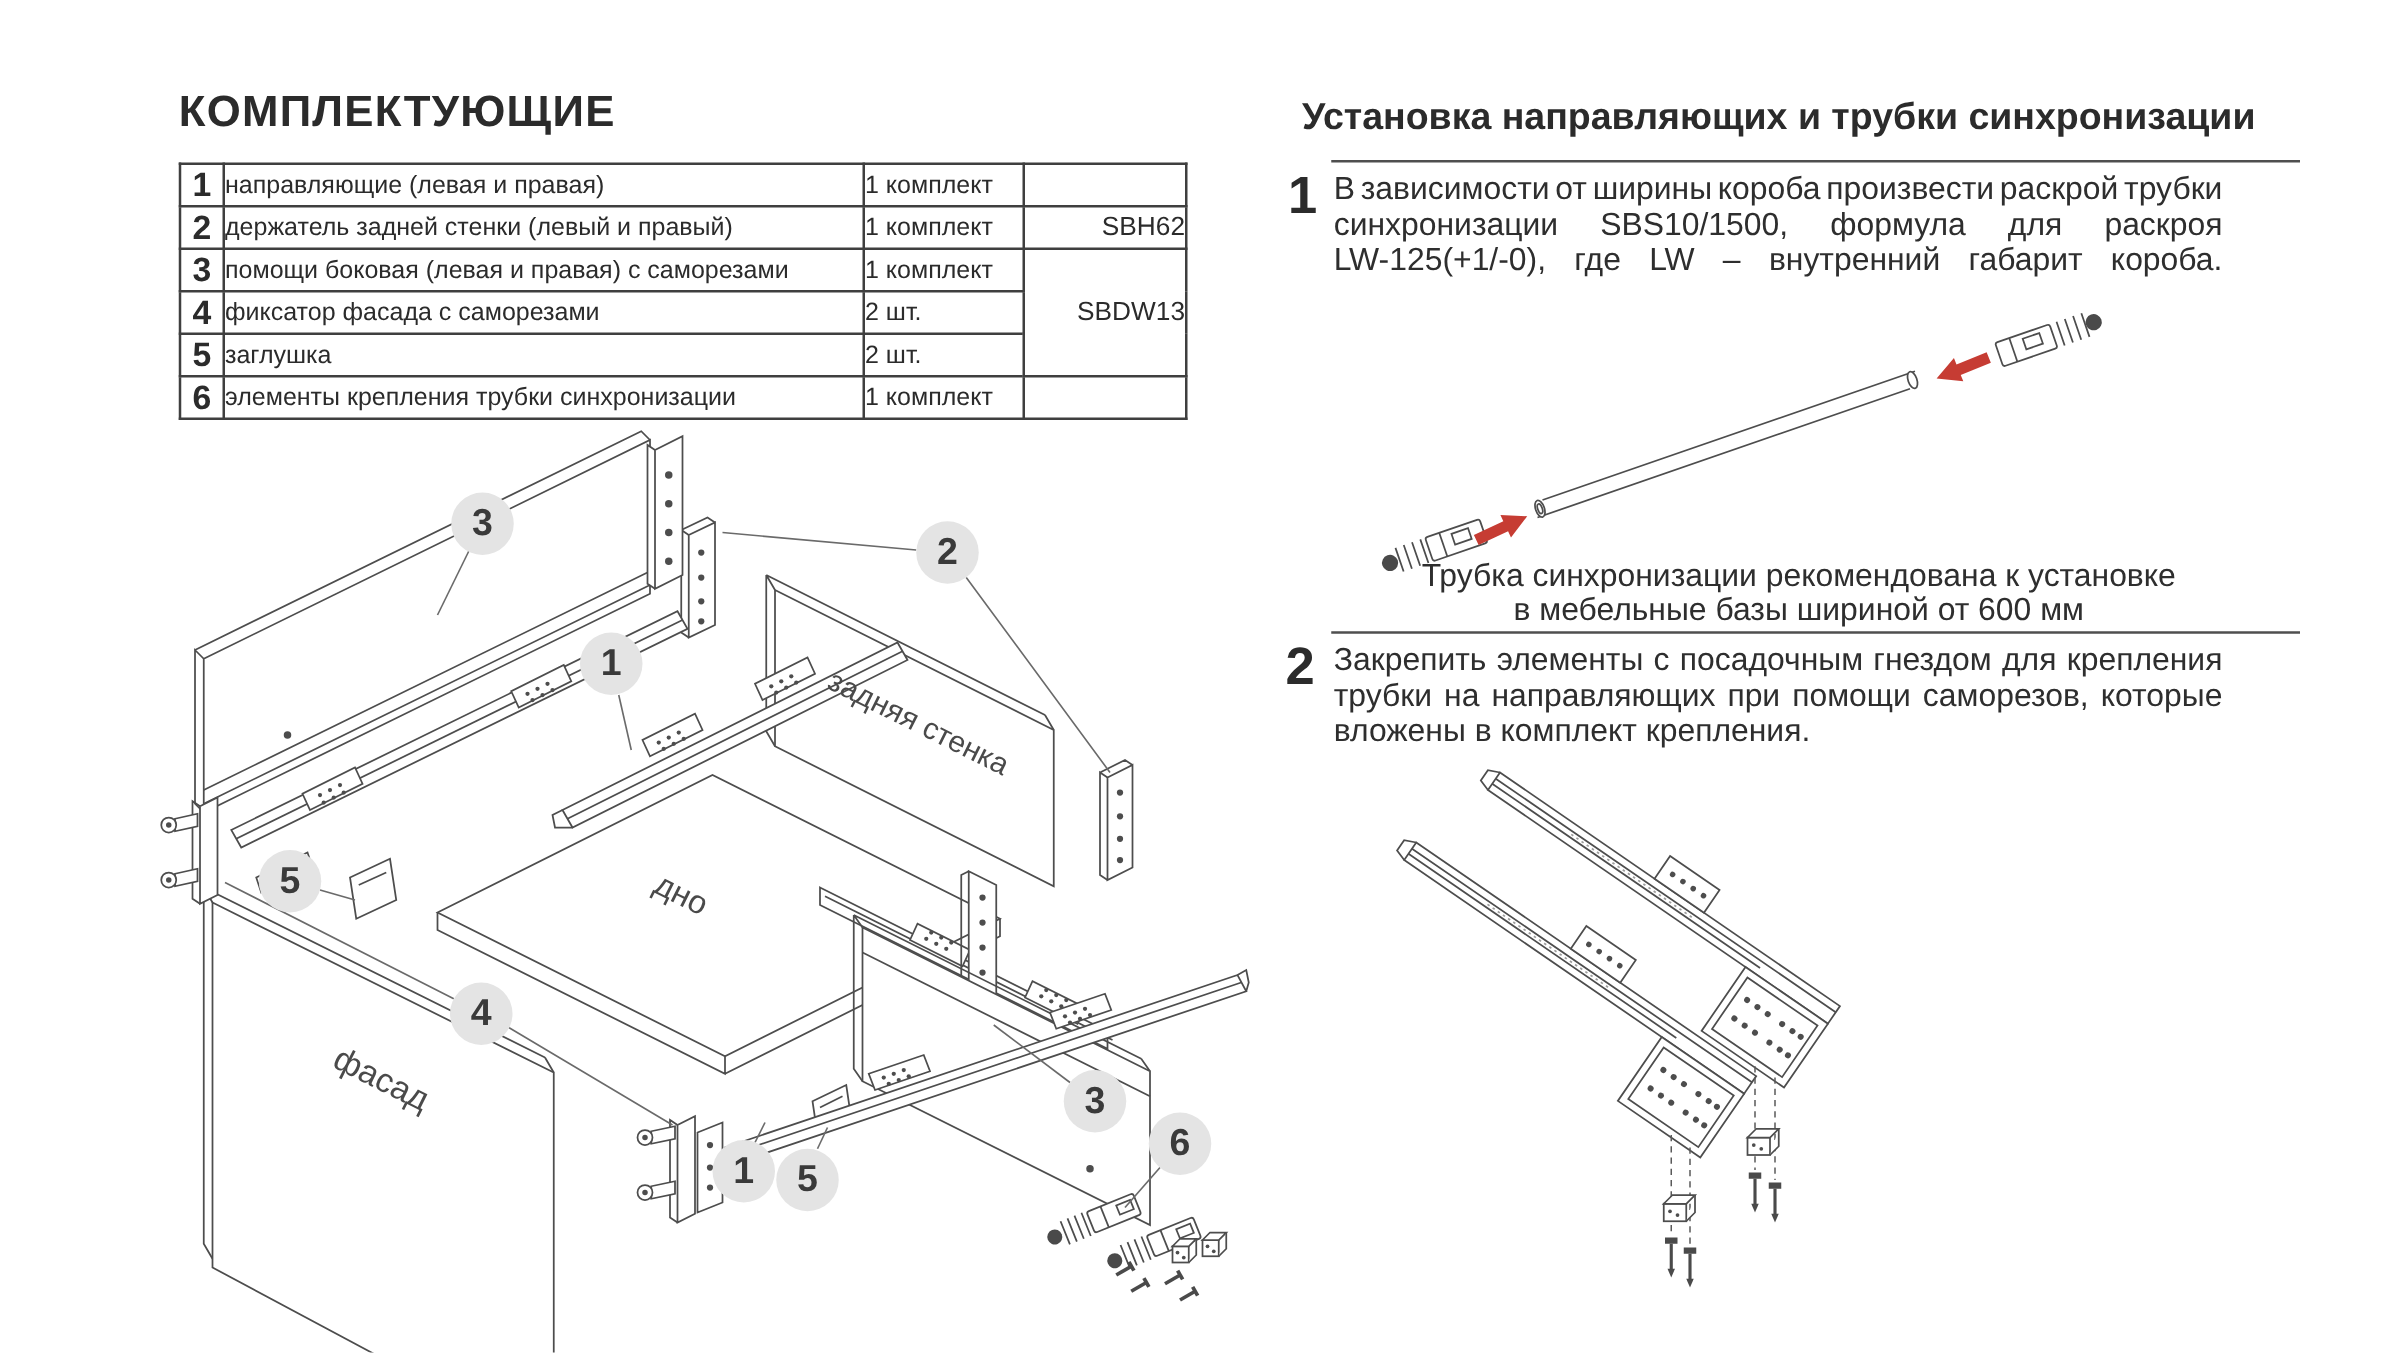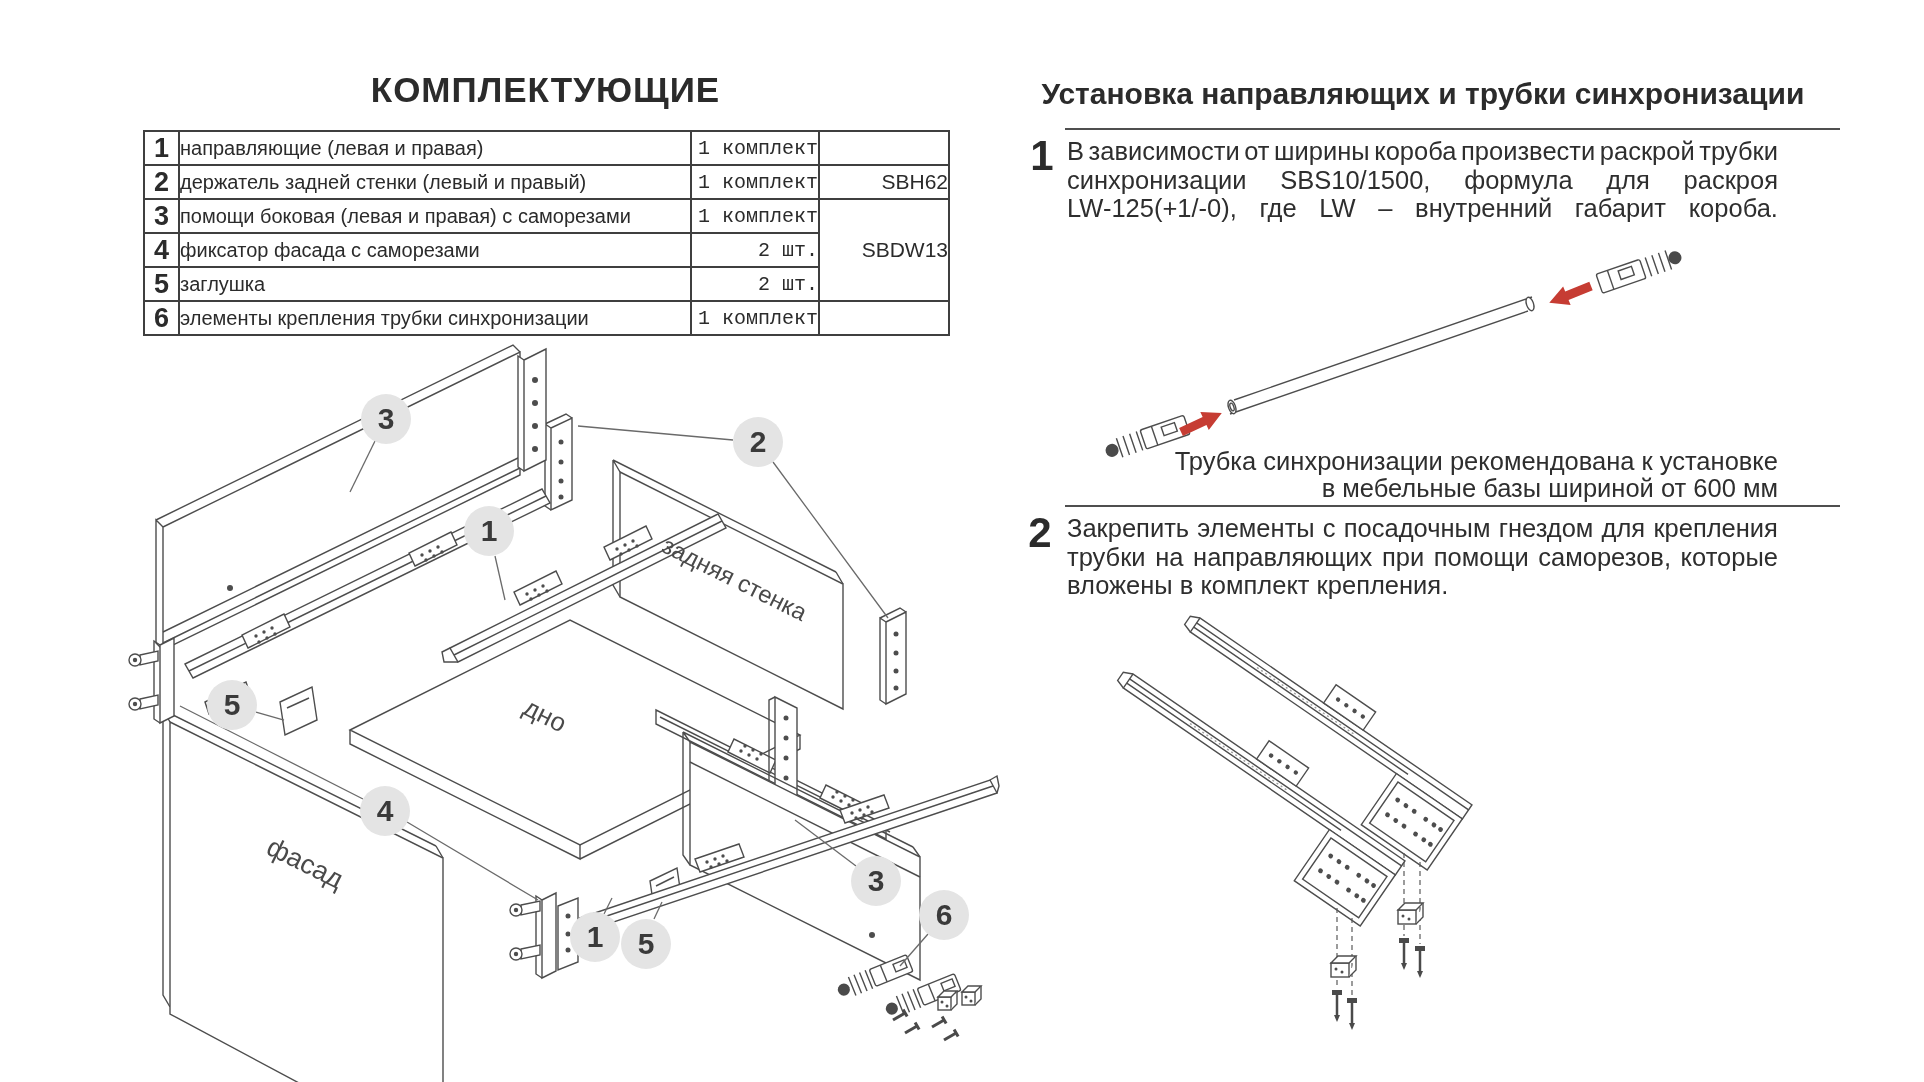--- a/index.html
+++ b/index.html
@@ -3,28 +3,28 @@
 <meta charset="utf-8">
 <style>
   html,body{margin:0;padding:0;}
   body{
     width:1924px;height:1082px;position:relative;overflow:hidden;
     background:#ffffff;color:#2d2d2d;
     font-family:"Liberation Sans", sans-serif;
   }
   .abs{position:absolute;}
   
-  #left-title{left:143px;top:70px;width:805px;text-align:center;
+  #left-title{left:143px;top:70px;width:805px;text-align:left;
     font-size:35px;font-weight:bold;color:#2b2b2b;letter-spacing:1px;}
   
   #parts-table{left:143px;top:130px;border-collapse:collapse;table-layout:fixed;}
   #parts-table td{border:2px solid #3f3f3f;height:32px;padding:0;vertical-align:middle;color:#2b2b2b;}
   #parts-table td.num{font-size:27px;font-weight:bold;text-align:center;}
   #parts-table td.desc{font-size:20px;}
-  #parts-table td.qty{font-size:20px;text-align:right;font-family:Liberation Mono, monospace;}
+  #parts-table td.qty{font-size:20px;text-align:left;}
   #parts-table td.code{font-size:21px;text-align:right;}
   
   .callout{position:absolute;width:50px;height:50px;border-radius:50%;
     background:#e4e4e4;display:flex;align-items:center;justify-content:center;
     font-size:30px;font-weight:bold;color:#3a3a3a;}
   
   .plabel{position:absolute;color:#4a4a4a;white-space:nowrap;transform-origin:center;}
   #label-facade{left:245px;top:848px;width:120px;text-align:center;font-size:27px;transform:rotate(26.5deg);}
   #label-bottom{left:500px;top:700px;width:90px;text-align:center;font-size:26px;transform:rotate(26.5deg);}
   #label-backwall{left:622px;top:565px;width:225px;text-align:center;font-size:24px;transform:rotate(26.5deg);}
@@ -36,21 +36,21 @@
   #sep2{top:505px;}
   .stepnum{position:absolute;width:40px;text-align:center;
     font-size:42px;font-weight:bold;color:#2b2b2b;}
   #step1-num{left:1022px;top:132px;}
   #step2-num{left:1020px;top:509px;}
   .steptext{position:absolute;left:1067px;width:711px;font-size:25.5px;color:#2e2e2e;}
   #step1-text{top:137px;}
   #step2-text{top:514px;}
   .tline{display:block;height:28.5px;line-height:28.5px;white-space:nowrap;}
   .jline{display:flex;justify-content:space-between;}
-  #tube-note{left:1100px;top:448px;width:678px;text-align:right;
+  #tube-note{left:1100px;top:448px;width:678px;text-align:center;
     font-size:25.5px;line-height:27px;color:#2e2e2e;}
   
   #art{position:absolute;left:0;top:0;}
   .ln{stroke:#4d4d4d;stroke-width:1.4;fill:none;}
   .face{stroke:#4d4d4d;stroke-width:1.4;fill:#ffffff;}
   .dot{fill:#4d4d4d;stroke:none;}
   .leader{stroke:#6a6a6a;stroke-width:1.3;fill:none;}
   .dash{stroke:#5a5a5a;stroke-width:1.2;fill:none;stroke-dasharray:5 4;}
   .darkfill{fill:#4a4a4a;stroke:none;}
 </style>

